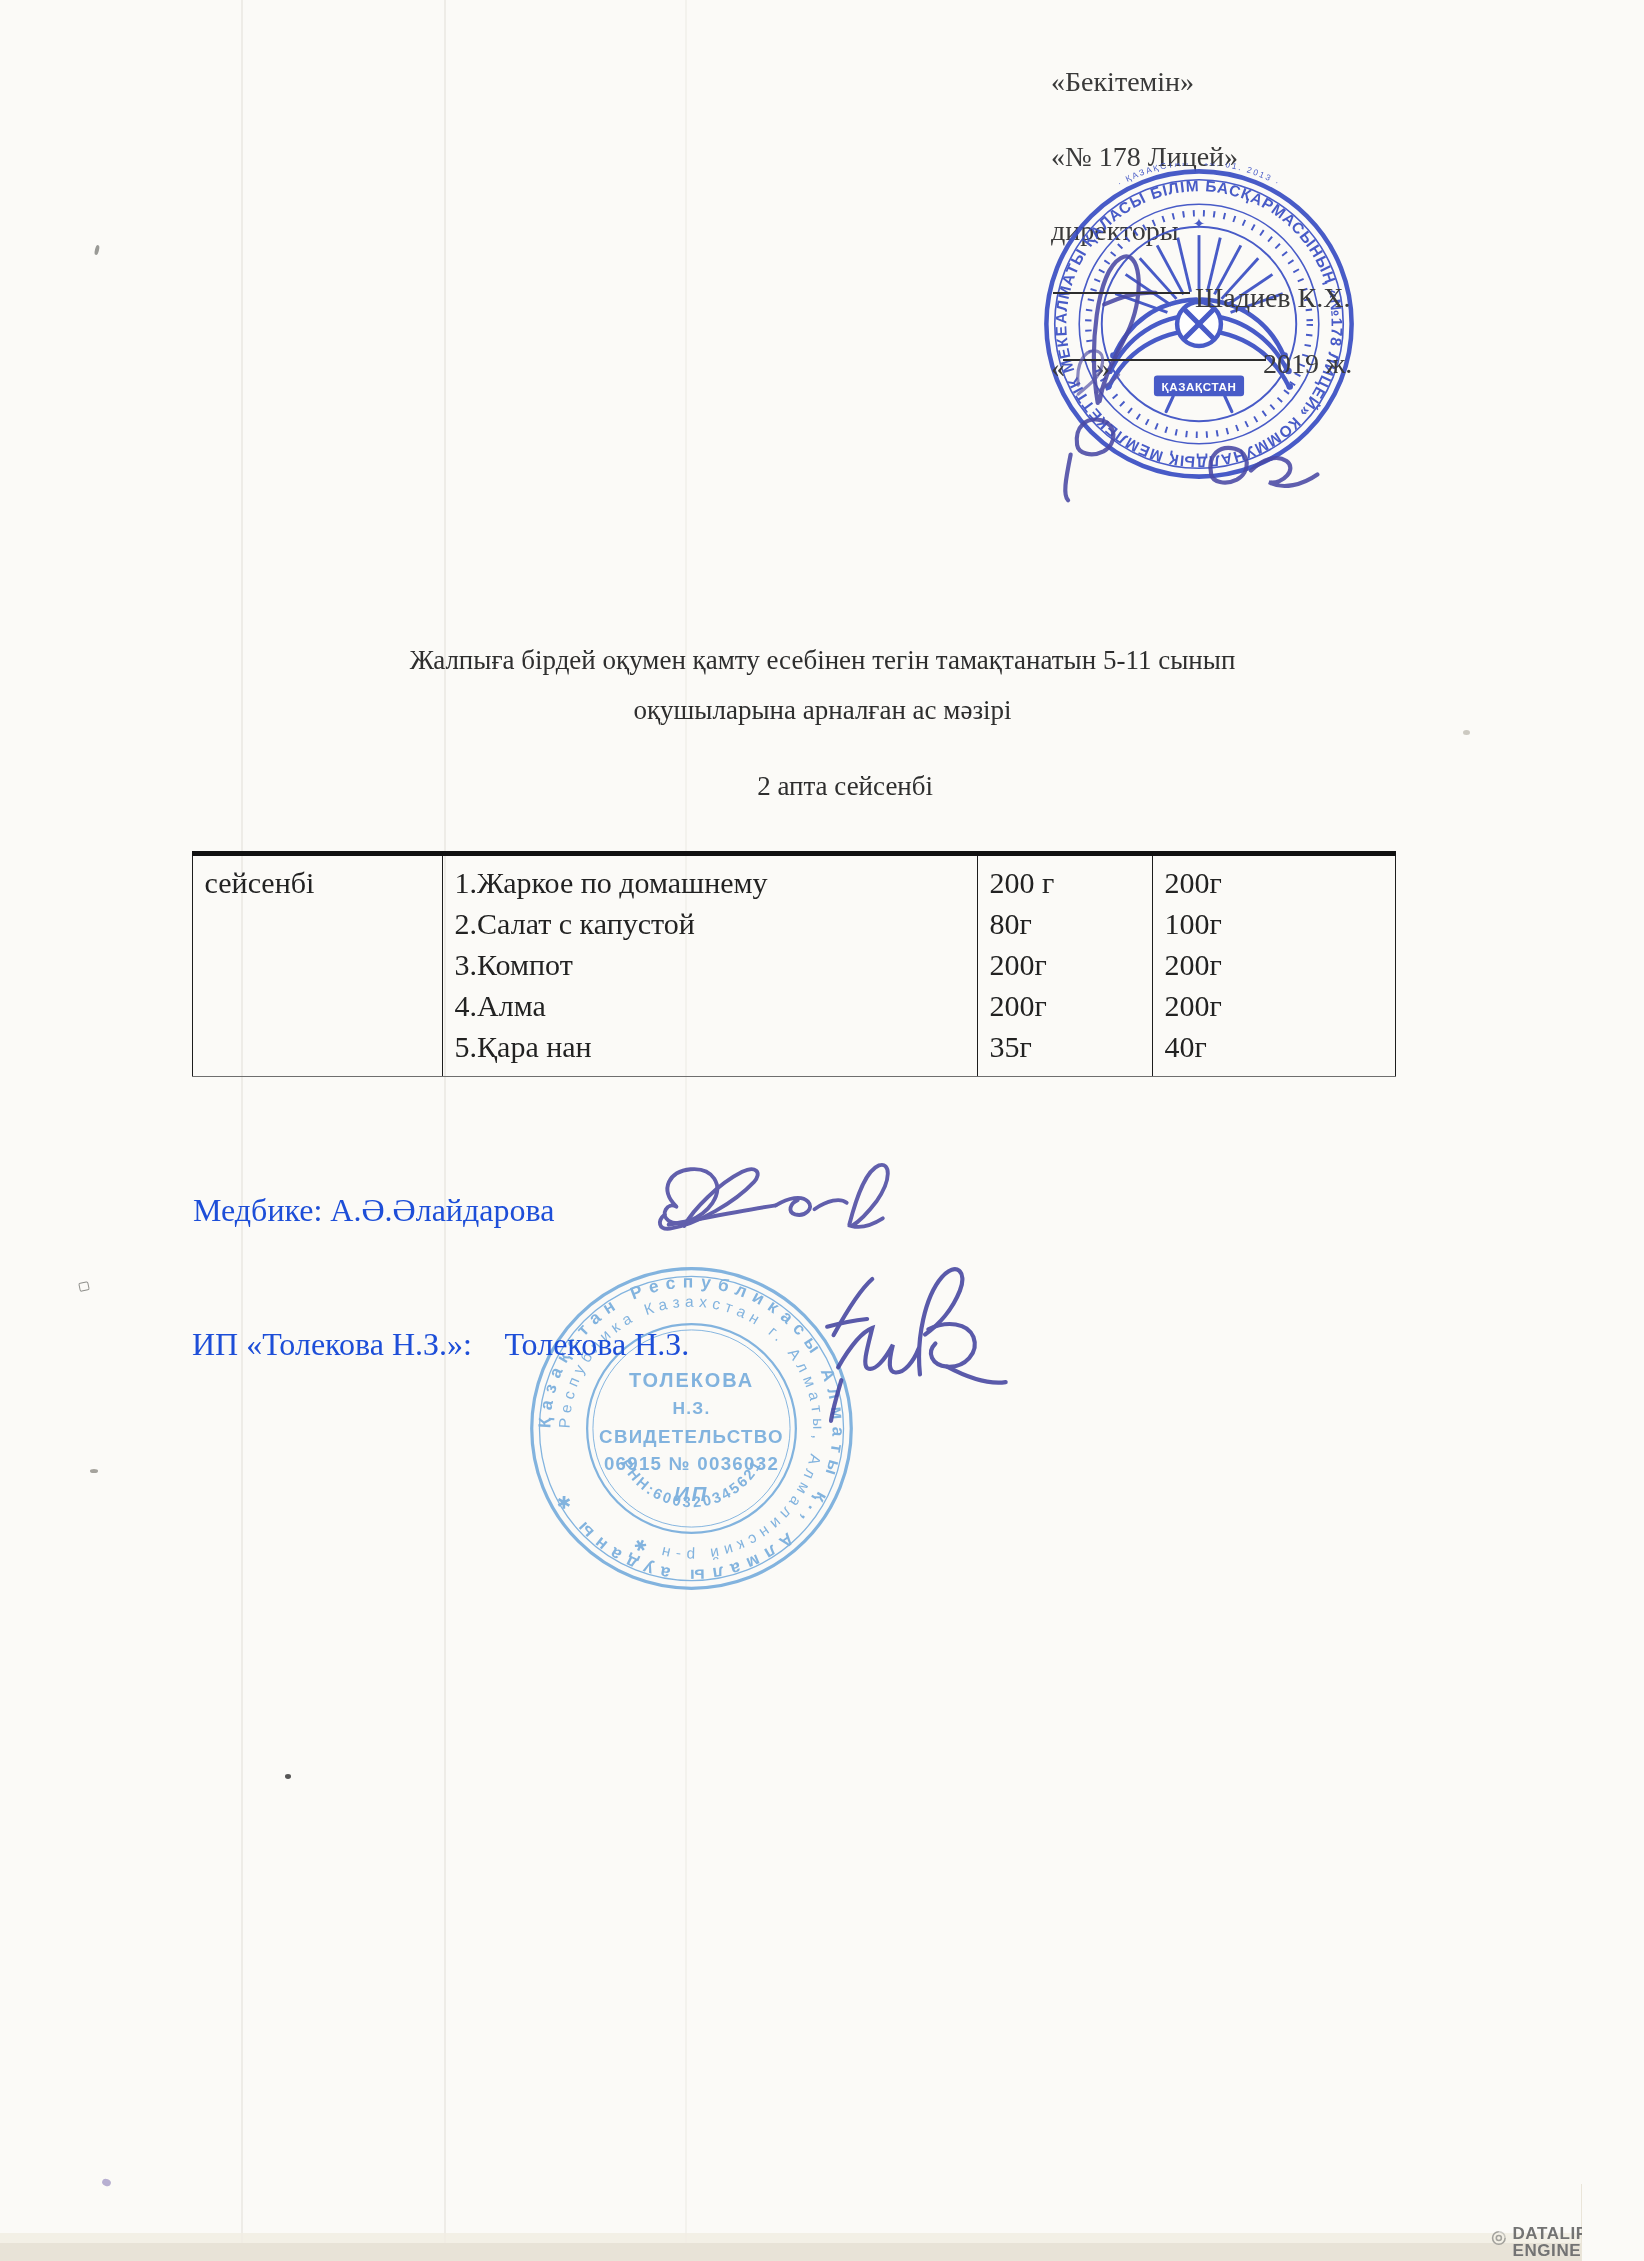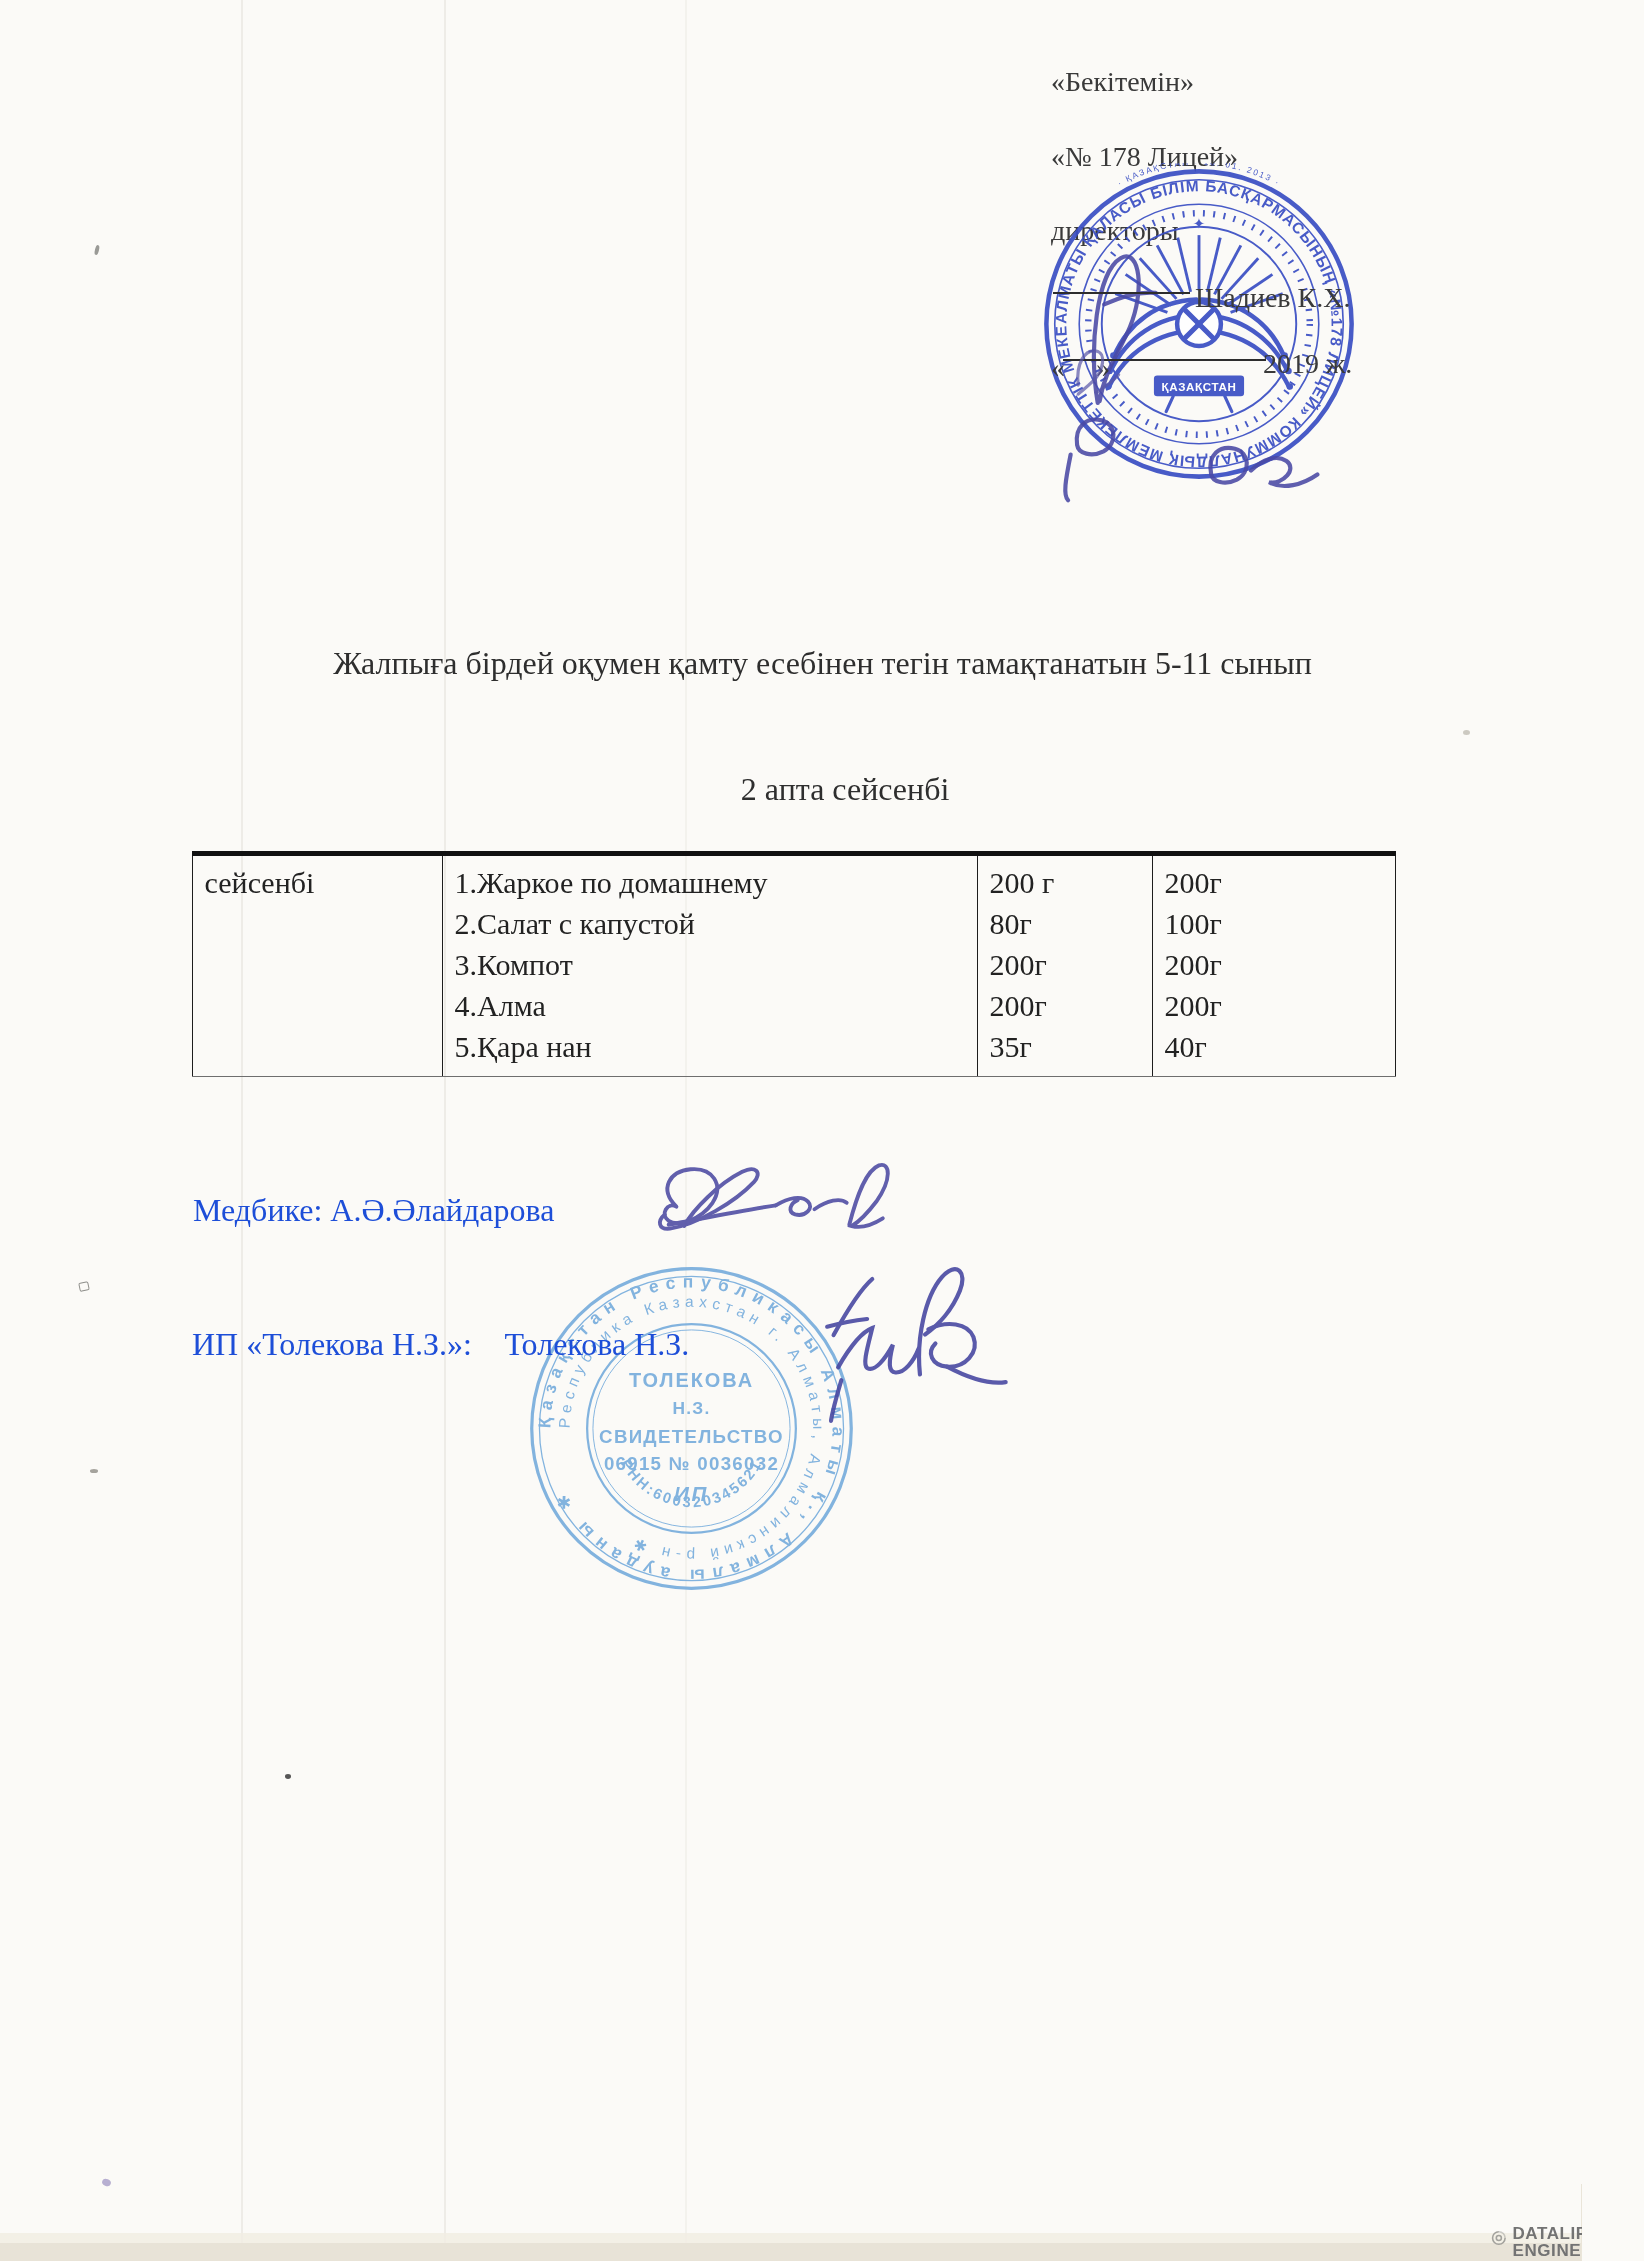--- a/index.html
+++ b/index.html
@@ -9,21 +9,21 @@
     font-family:"Liberation Serif","DejaVu Serif",serif;
     color:#333;
   }
   .abs{position:absolute;}
   
   .streak{position:absolute;top:0;width:1.9px;height:2261px;background:rgba(205,202,192,.28);}
   
   .approval-line{position:absolute;left:1051px;font-size:28px;color:#3a3a3a;white-space:nowrap;}
   .sig-underline{position:absolute;border-bottom:2.6px solid #2d2d2d;}
   
-  .title-line{position:absolute;left:0;width:1645px;text-align:center;font-size:32px;color:#2e2e2e;white-space:nowrap;}
+  .title-line{position:absolute;left:0;width:1645px;text-align:center;font-size:27px;color:#2e2e2e;white-space:nowrap;}
   
   table.menu{
     position:absolute;left:192px;top:851px;
     border-collapse:collapse;table-layout:fixed;
     font-size:30px;color:#222;
   }
   table.menu td{
     border:1.9px solid #1d1d1d;vertical-align:top;
     padding:6.4px 0 9px 11.6px;
     margin-left:32px;
@@ -142,20 +142,21 @@
   <div class="approval-line" style="left:1263px;top:348px;">2019 ж.</div>
 
   <svg class="abs handwriting" style="left:1064px;top:335px;" width="90" height="77" viewBox="0 0 140 120">
     <g stroke="#5a58a8" stroke-width="5" fill="none" stroke-linecap="round" opacity=".8">
       <path d="M 22,78 C 18,45 32,22 50,25 C 66,28 62,55 45,72 C 35,82 26,88 22,92"></path>
       <path d="M 50,90 C 65,80 78,70 85,62"></path>
     </g>
   </svg>
 
   <div class="title-line" style="top:645px;">Жалпыға бірдей оқумен қамту есебінен тегін тамақтанатын 5-11 сынып</div>
+  <div class="title-line" style="top:695px;">оқушыларына арналған ас мәзірі</div>
   <div class="title-line" style="top:771px;transform:translateX(22.6px);">2 апта сейсенбі</div>
 
   <table class="menu">
     <colgroup>
       <col style="width:250px">
         <col style="width:535px">
         <col style="width:175px">
         <col style="width:243px">
     </colgroup>
     <tbody>

